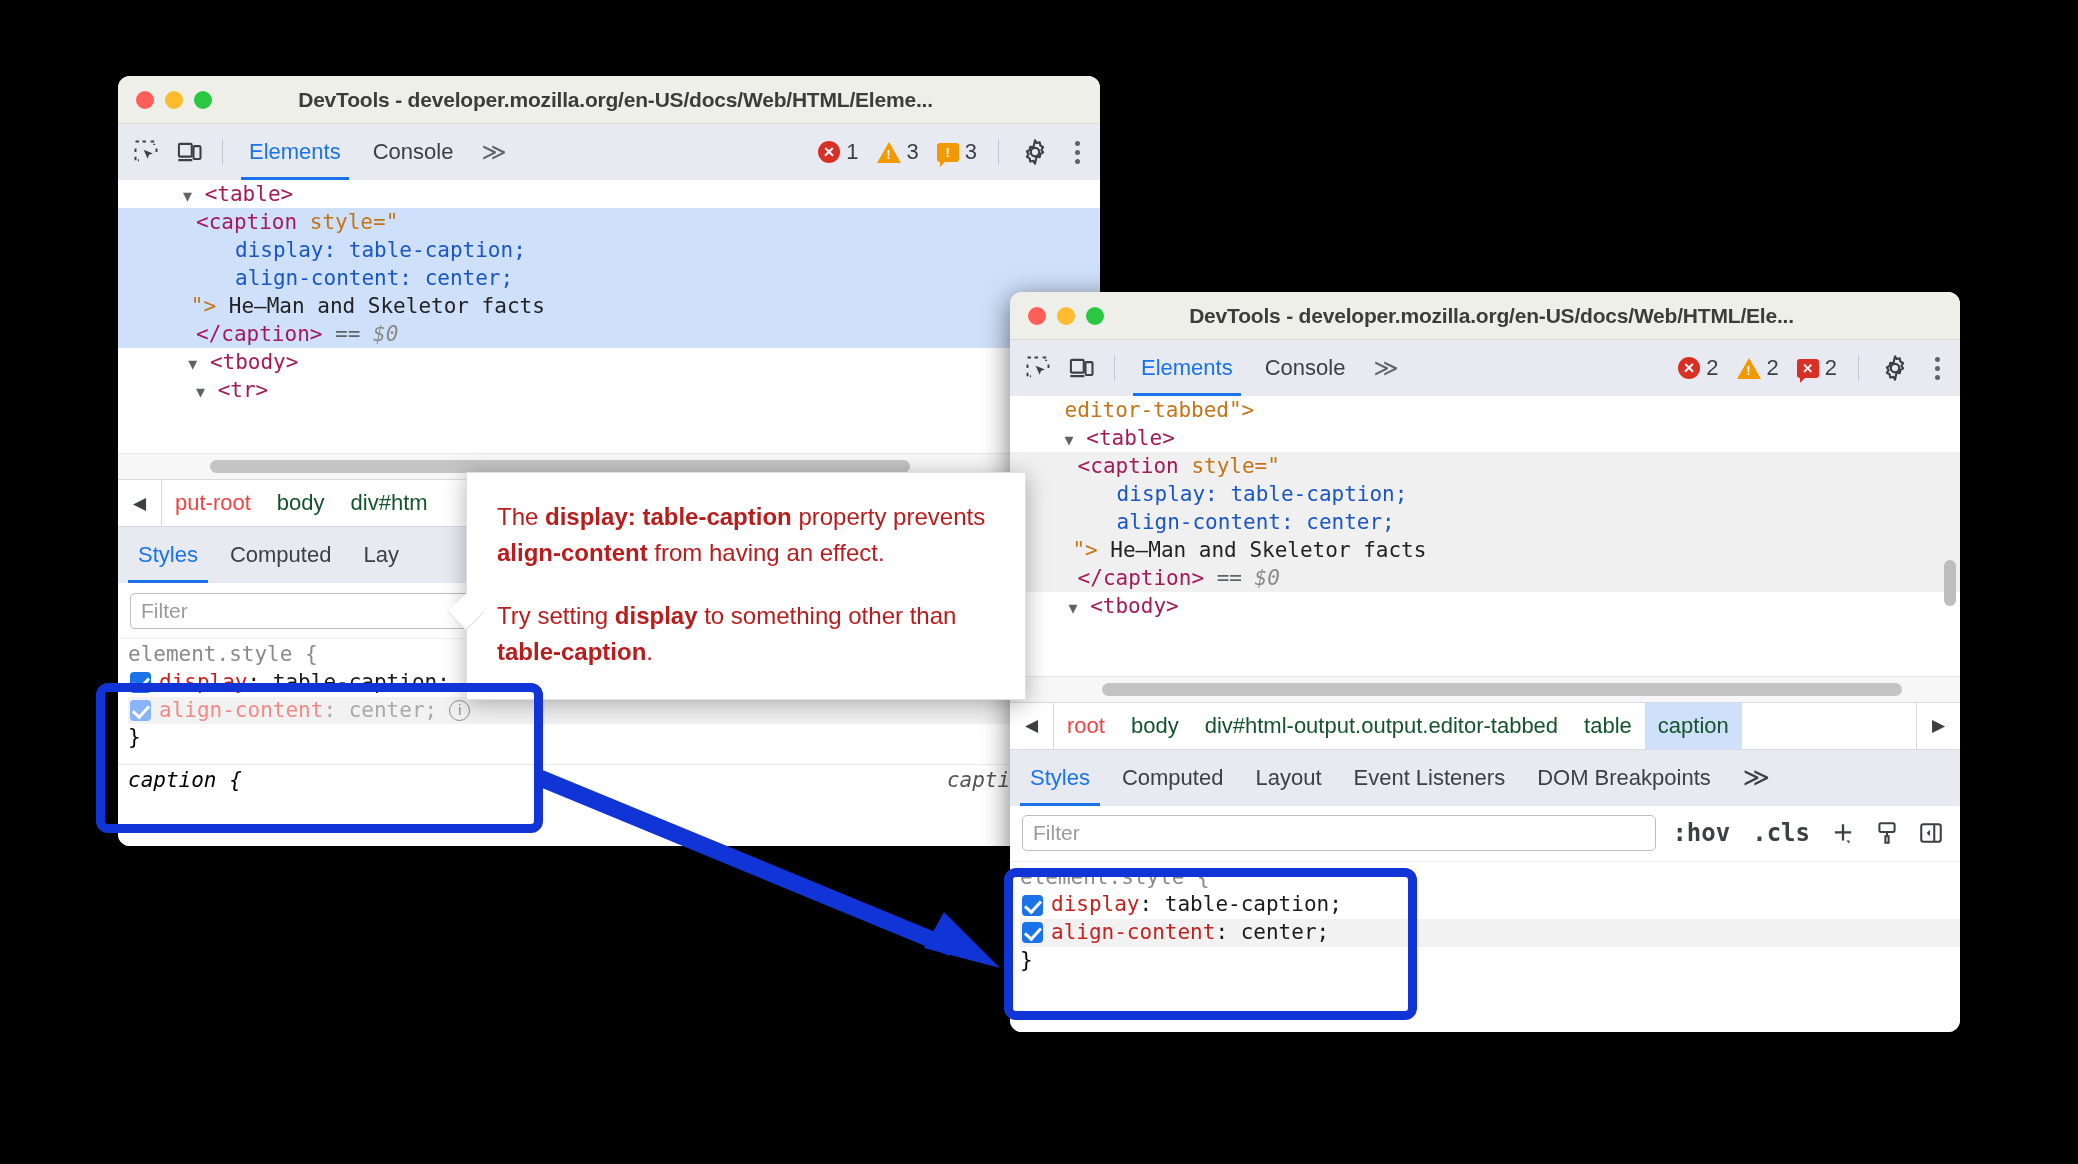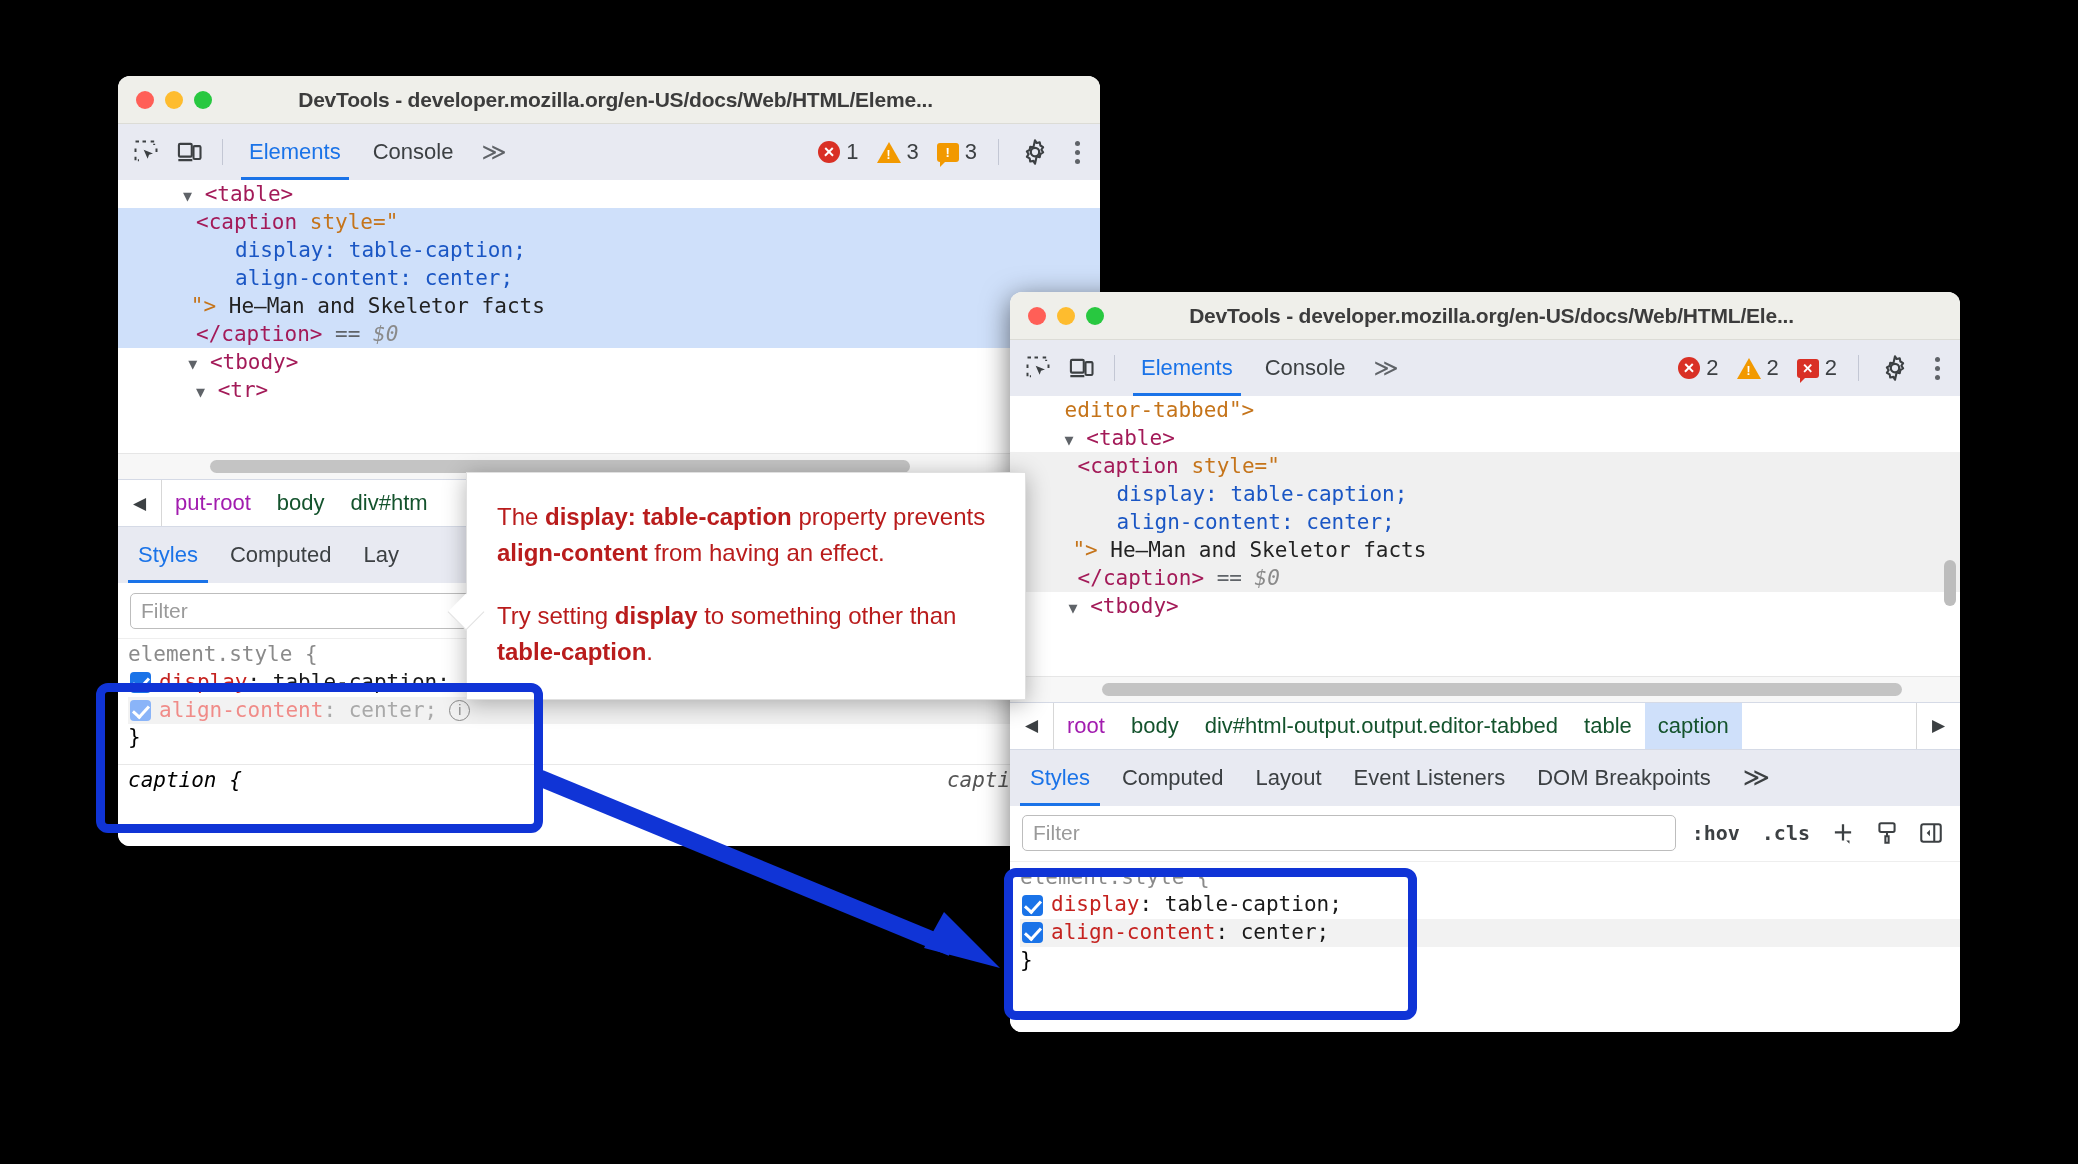--- a/index.html
+++ b/index.html
@@ -123,21 +123,21 @@
     display:flex; align-items:center; font-size:22px; overflow:hidden;
   }
   .crumb-arrow {
     width:44px; height:100%; display:flex; align-items:center; justify-content:center;
     border-right:1px solid #d7d7d7; color:#3c4043; font-size:17px; flex:0 0 44px;
   }
   .crumb {
     padding:0 13px; color:#14532d; white-space:nowrap; height:100%;
     display:flex; align-items:center;
   }
-  .crumb.orange { color:#a21caf;text-align:right; }
+  .crumb.orange { color:#ef4444;text-align:right; }
   .crumb.active { background:#cfe0fa; }
 
   
   .side-tabs {
     flex:0 0 56px; background:#e8eaf2; display:flex; align-items:center; padding-left:4px;
     overflow:hidden;
   }
   .side-tab {
     font-size:22px; color:#3c4043; padding:0 16px; height:100%;
     display:flex; align-items:center; position:relative; white-space:nowrap;
@@ -150,21 +150,21 @@
   
   .filter-row {
     flex:0 0 56px; background:#fff; display:flex; align-items:center; padding:0 12px; gap:10px;
     border-bottom:1px solid #eee;
   }
   .filter-input {
     flex:1 1 auto; height:36px; border:1px solid #bdbdbd; border-radius:5px;
     background:#fff; display:flex; align-items:center; padding:0 10px;
     font-size:21px; color:#9a9a9a;
   }
-  .fr-tool { font-family:"DejaVu Sans Mono", monospace; font-size:20px; color:#3c4043; padding:0 6px; font-weight:bold;}
+  .fr-tool { font-family:"DejaVu Sans Mono", monospace; font-size:24px; color:#3c4043; padding:0 6px; font-weight:bold;}
   .fr-ico { width:34px; height:34px; display:flex; align-items:center; justify-content:center; }
 
   
   .styles-pane {
     flex:1 1 auto; background:#fff; overflow:hidden; position:relative;
     font-family:"DejaVu Sans Mono", monospace; font-size:21px; line-height:1.32;
   }
   .rule { padding:2px 0 2px 10px; }
   .rule .sel-head { color:#8a8a8a; }
   .decl { display:flex; align-items:center; gap:8px; padding-left:2px; }

